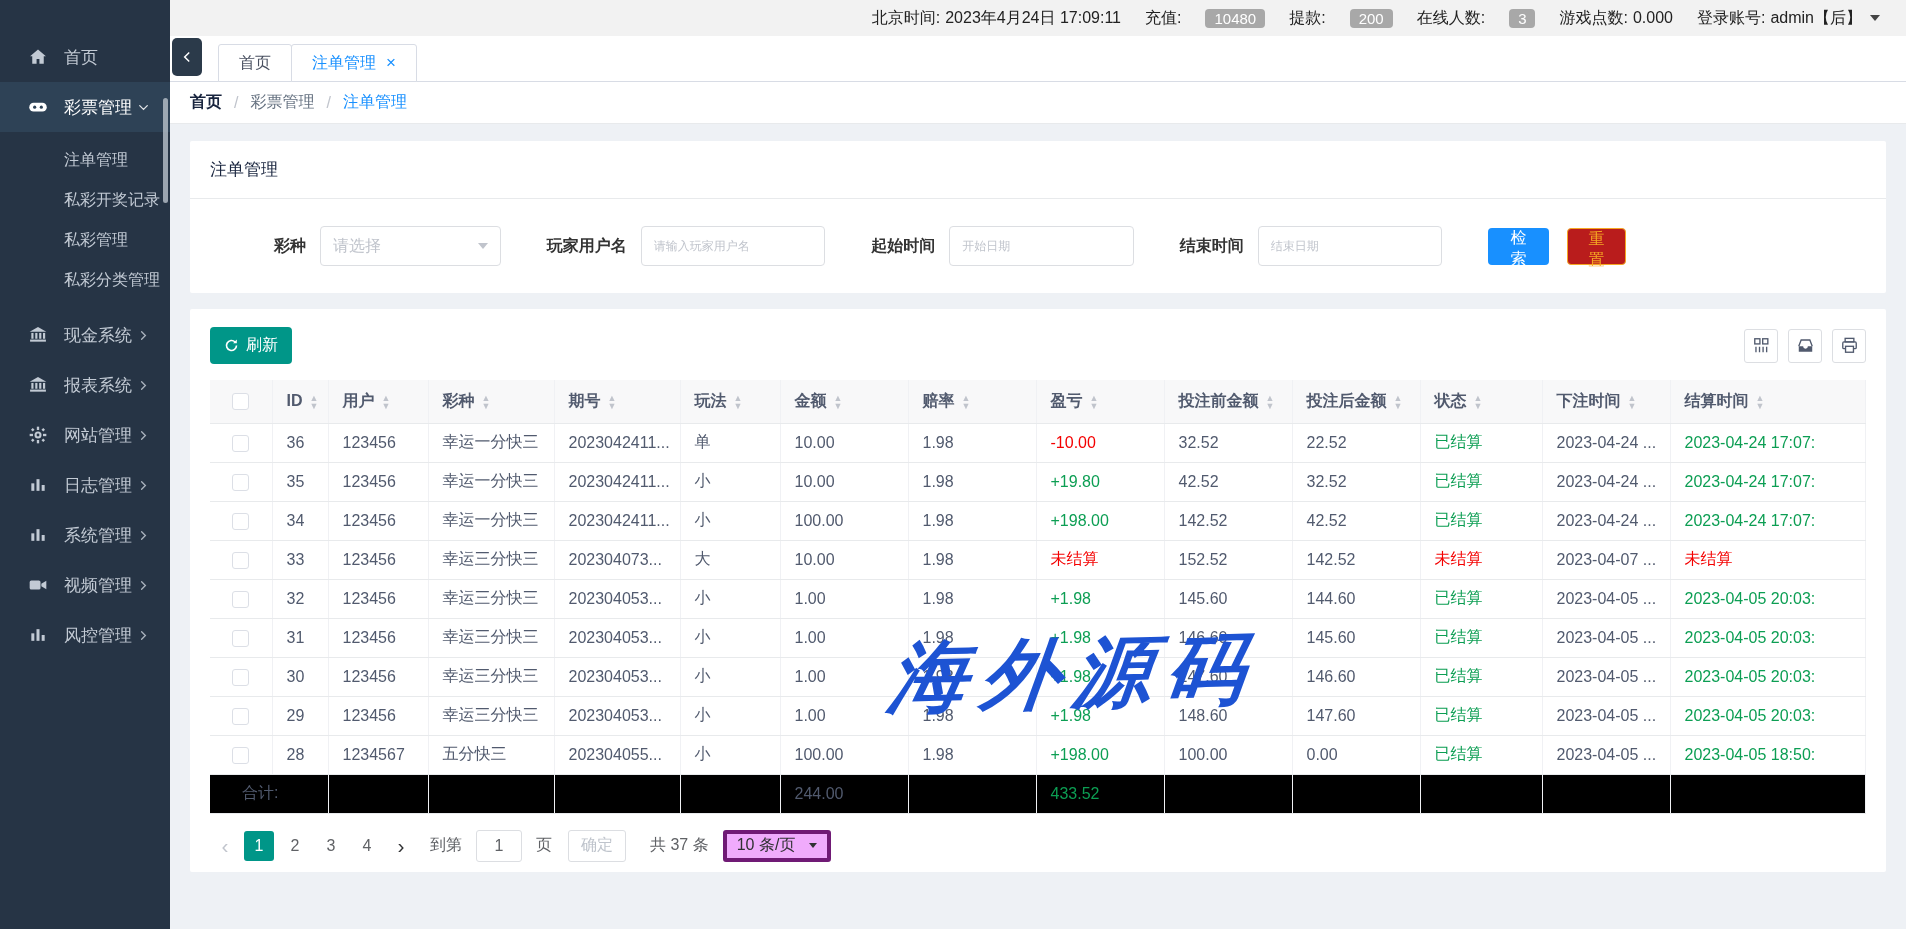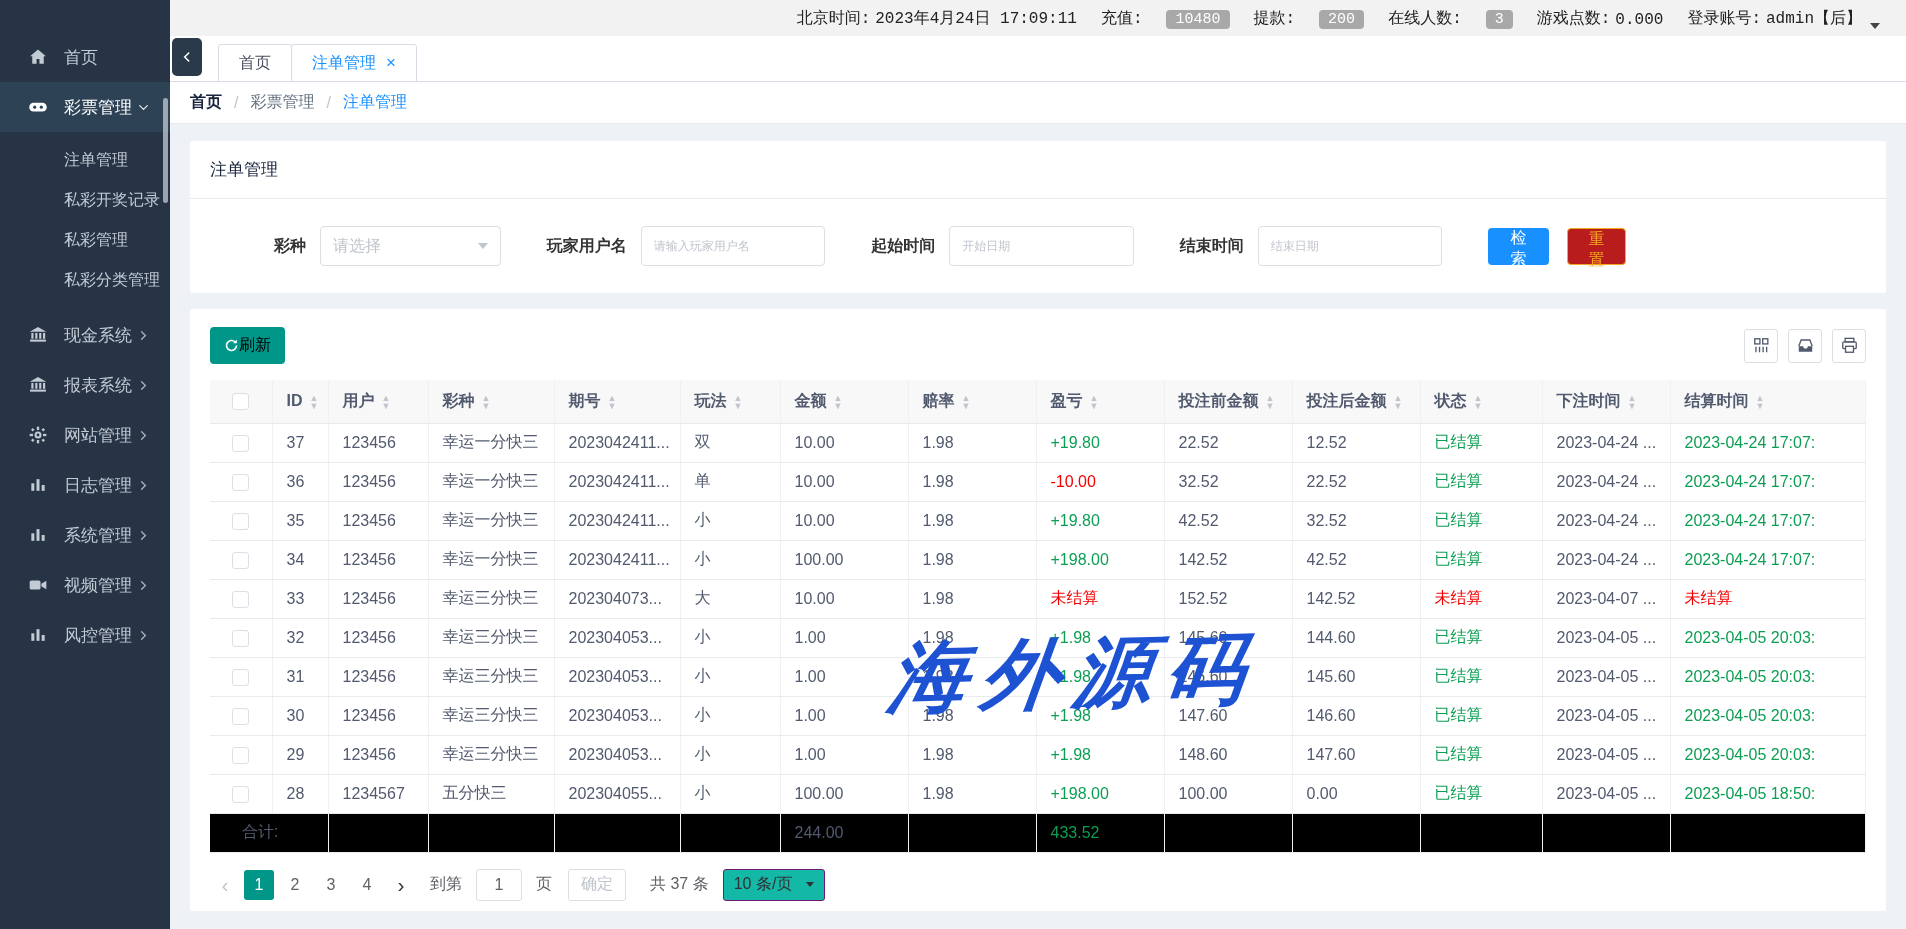--- a/index.html
+++ b/index.html
@@ -13,21 +13,21 @@
   .side-item { height:50px; display:flex; align-items:center; padding:0 20px 0 28px; color:#c2cad4; font-size:17px; cursor:pointer; }
   .side-item.active { background:#2e4256; color:#fff; }
   .s-icon { width:20px; height:20px; margin-right:16px; display:flex; align-items:center; }
   .side-item .arrow { margin-left:auto; display:flex; opacity:.85; }
   .sub-wrap { padding:8px 0 10px; }
   .side-sub { height:40px; display:flex; align-items:center; padding-left:64px; color:#c2cad4; font-size:16px; cursor:pointer; }
   .scroll-thumb { position:absolute; right:2px; top:98px; width:5px; height:105px; background:#b9c2cb; border-radius:3px; opacity:.8; }
 
   
   .topbar { margin-left:170px; height:36px; background:#f2f2f2; display:flex; align-items:center; justify-content:flex-end; padding-right:26px; gap:24px; font-size:16px; color:#222; }
-  .tb-group { display:flex; align-items:flex-end;font-family:Liberation Mono, monospace; }
+  .tb-group { display:flex; align-items:center; }
   .badge { background:#a8a8a8; color:#fff; border-radius:4px; padding:1px 9px; font-size:15px; margin-left:24px; }
   .tb-val { margin-left:5px; }
   .caret { width:0; height:0; border-left:5px solid transparent; border-right:5px solid transparent; border-top:6px solid #444; margin-left:8px; }
 
   
   .tabbar { margin-left:170px; height:46px; background:#fff; border-bottom:1px solid #d8dce5; display:flex; align-items:flex-end; padding-left:2px; }
   .collapse-btn { width:30px; height:38px; background:#2b3a4a; border-radius:5px; display:flex; align-items:center; justify-content:center; margin:0 16px 4px 0; align-self:center; cursor:pointer; }
   .tab { height:38px; border:1px solid #d8dce5; background:#fff; display:flex; align-items:center; padding:0 20px; font-size:16px; color:#495060; border-radius:3px 3px 0 0; margin-bottom:-1px; cursor:pointer; }
   .tab + .tab { margin-left:-1px; }
   .tab.active { color:#1890ff; }
@@ -47,21 +47,21 @@
   .select-box { width:186px; height:40px; border:1px solid #dcdee2; border-radius:4px; display:flex; align-items:center; justify-content:space-between; padding:0 12px; color:#c0c4cc; font-size:16px; margin-right:46px; background:#fff; cursor:pointer; }
   .sel-caret { width:0; height:0; border-left:5px solid transparent; border-right:5px solid transparent; border-top:6px solid #c0c4cc; }
   .text-input { width:190px; height:40px; border:1px solid #dcdee2; border-radius:4px; padding:0 12px; font-size:12px; color:#404040; margin-right:46px; outline:none; }
   input::placeholder { color:#c0c4cc; }
   .btn-search { margin-left:auto; background:#1890ff; color:#fff; border:none; border-radius:4px; height:37px; padding:0 15px; font-size:16px; cursor:pointer; }
   .btn-reset { margin-left:18px; margin-right:240px; background:#b91c1c; color:#f5a623; border:1px solid #f5a623; border-radius:4px; height:37px; padding:0 13px; font-size:16px; cursor:pointer; }
 
   
   .table-card { padding:18px 20px 8px; }
   .toolbar { display:flex; align-items:center; margin-bottom:16px; }
-  .btn-refresh { display:flex; align-items:center; background:#009688; color:#000000; border:none; border-radius:4px; height:37px; padding:0 14px; font-size:16px; cursor:pointer; }
+  .btn-refresh { display:flex; align-items:center; gap:7px; background:#009688; color:#ffffff; border:none; border-radius:4px; height:37px; padding:0 14px; font-size:16px; cursor:pointer; }
   .tool-right { margin-left:auto; display:flex; gap:10px; }
   .icon-btn { width:34px; height:34px; border:1px solid #dcdee2; border-radius:3px; background:#fff; display:flex; align-items:center; justify-content:center; color:#515a6e; cursor:pointer; }
 
   table { border-collapse:collapse; table-layout:fixed; width:1655px; font-size:16px; }
   th { background:#f8f8f9; height:43px; text-align:left; padding-left:14px; color:#515a6e; font-weight:bold; border-bottom:1px solid #e8eaec; border-right:1px solid #f0f1f4; white-space:nowrap; }
   td { height:39px; padding-left:14px; color:#515a6e; border-bottom:1px solid #e8eaec; border-right:1px solid #f0f1f4; white-space:nowrap; overflow:hidden; background:#fff; }
   th:first-child, td:first-child { padding-left:0; text-align:center; }
   tr.total td { background:#000000; }
   .cb { display:inline-block; width:17px; height:17px; border:1px solid #dcdfe6; border-radius:3px; background:#fff; vertical-align:middle; cursor:pointer; }
   .sort { display:inline-flex; flex-direction:column; margin-left:7px; color:#c0c4cc; font-size:9px; line-height:8px; vertical-align:middle; cursor:pointer; }
@@ -72,21 +72,21 @@
   .pager { display:flex; align-items:center; margin-top:14px; padding-left:2px; font-size:16px; color:#606266; gap:6px; height:36px; }
   .pg-arrow { width:26px; height:30px; display:flex; align-items:center; justify-content:center; font-size:21px; color:#c0c4cc; cursor:pointer; }
   .pg-arrow.next { color:#303133; }
   .pg-nums { display:flex; gap:6px; }
   .pg-num { min-width:30px; height:30px; border-radius:3px; display:flex; align-items:center; justify-content:center; padding:0 6px; color:#606266; cursor:pointer; }
   .pg-num.active { background:#009688; color:#fff; }
   .goto-label { margin-left:10px; }
   .goto-input { width:46px; height:32px; border:1px solid #dcdee2; border-radius:3px; text-align:center; font-size:16px; color:#606266; margin:0 8px; outline:none; }
   .btn-confirm { height:32px; border:1px solid #dcdee2; border-radius:3px; background:#fff; color:#bfc4cc; font-size:16px; padding:0 12px; margin:0 10px; cursor:pointer; }
   .total-text { margin:0 8px; }
-  .per-page { height:32px; border:1px solid #701a75; border-radius:3px; display:flex; align-items:center; padding:0 10px; gap:14px; color:#303133; background:#14b8a6; cursor:pointer; }
+  .per-page { height:32px; border:4px solid #701a75; border-radius:3px; display:flex; align-items:center; padding:0 10px; gap:14px; color:#303133; background:#f0abfc; cursor:pointer; }
   .pp-caret { width:0; height:0; border-left:4.5px solid transparent; border-right:4.5px solid transparent; border-top:5.5px solid #303133; }
 
   
   .watermark { position:absolute; left:890px; top:622px; z-index:40; font-family:"DejaVu Serif",serif; font-style:italic; font-weight:bold; font-size:78px; color:#1d53d3; letter-spacing:14px; transform:skewX(-8deg) rotate(-1.5deg); pointer-events:none; white-space:nowrap; }
 </style>
 </head>
 <body>
 
 <div class="screen">
 
@@ -425,36 +425,20 @@
                 </span></th>
               <th><span>结算时间</span><span class="sort">
                   <span>▲</span>
                   <span>▼</span>
                 </span></th>
             </tr>
           </thead>
         <tbody id="tbody">
             <tr>
               <td><span class="cb"></span></td>
-              <td>37</td>
-              <td>123456</td>
-              <td>幸运一分快三</td>
-              <td>2023042411...</td>
-              <td>双</td>
-              <td>10.00</td>
-              <td>1.98</td>
-              <td class="green">+19.80</td>
-              <td>22.52</td>
-              <td>12.52</td>
-              <td class="green">已结算</td>
-              <td>2023-04-24 ...</td>
-              <td class="green">2023-04-24 17:07:</td>
-            </tr>
-            <tr>
-              <td><span class="cb"></span></td>
               <td>36</td>
               <td>123456</td>
               <td>幸运一分快三</td>
               <td>2023042411...</td>
               <td>单</td>
               <td>10.00</td>
               <td>1.98</td>
               <td class="red">-10.00</td>
               <td>32.52</td>
               <td>22.52</td>

